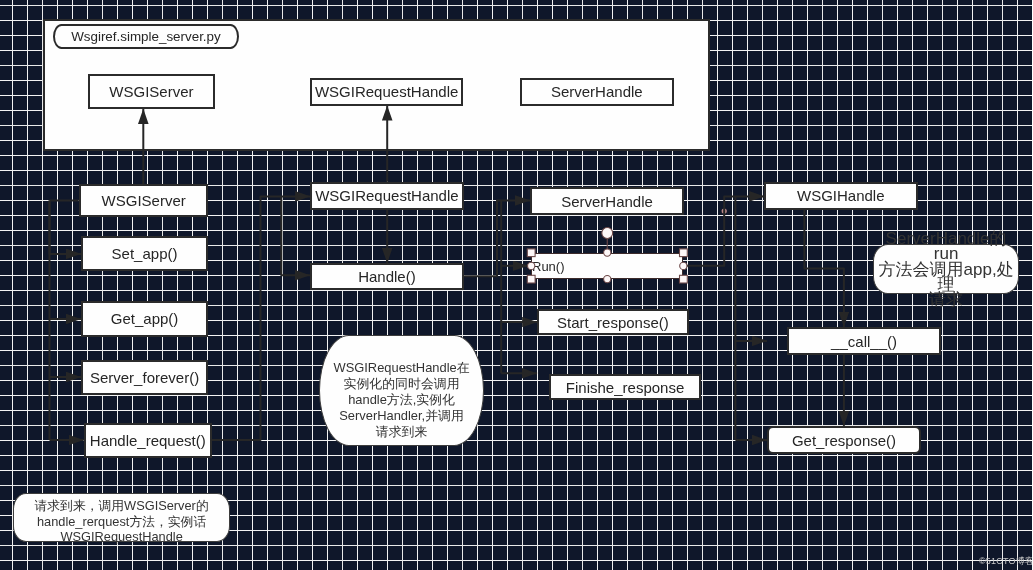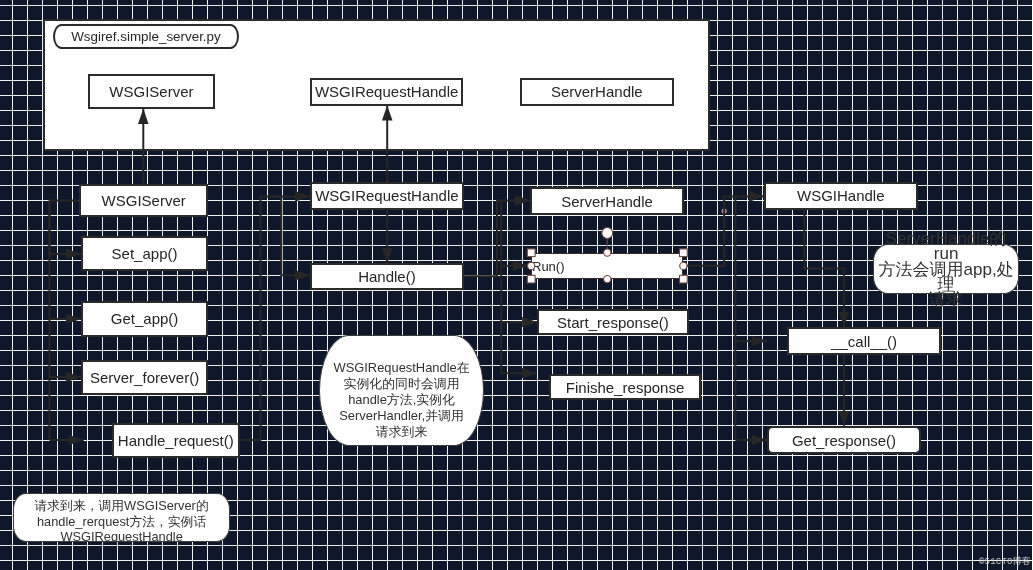--- a/index.html
+++ b/index.html
@@ -20,21 +20,21 @@
   svg.layer{position:absolute;left:0;top:0;width:1033px;height:570px;overflow:visible;}
   .node{position:absolute;box-sizing:border-box;background:#fefefe;border:2px solid #2b2b2b;
         display:flex;align-items:center;justify-content:center;color:#262626;font-size:15px;}
   .container{position:absolute;box-sizing:border-box;background:#fefefe;border:2px solid #2b2b2b;}
   .pill{position:absolute;box-sizing:border-box;background:#fefefe;border:2px solid #2b2b2b;
         border-radius:13px;display:flex;align-items:center;justify-content:center;
         color:#262626;font-size:13.4px;}
   .note{position:absolute;box-sizing:border-box;background:#fefefe;border:1.8px solid #3d3d3d;
         display:flex;align-items:center;justify-content:center;color:#333333;
         font-size:12.9px;line-height:16.4px;text-align:center;}
-  .watermark{position:absolute;color:#c9c9c9;font-size:9px;letter-spacing:.2px;white-space:nowrap;font-family:Liberation Mono, monospace;}
+  .watermark{position:absolute;color:#c9c9c9;font-size:9px;letter-spacing:.2px;white-space:nowrap;}
   .sel-box{position:absolute;box-sizing:border-box;background:#fefefe;
            border:1.6px solid #3c2a2a;
            display:flex;align-items:center;justify-content:flex-start;color:#262626;font-size:13px;}
 </style>
 </head>
 <body>
 
 <div id="canvas">
   <div id="grid"></div>
 
@@ -96,21 +96,21 @@
     </div>
   <div class="node" style="left:81.2px;top:236.3px;width:127.1px;height:35.3px;">
     <span>Set_app()</span>
     </div>
   <div class="node" style="left:81.1px;top:301.2px;width:127.2px;height:35.5px;">
     <span>Get_app()</span>
     </div>
   <div class="node" style="left:81.2px;top:359.5px;width:127.1px;height:34.9px;align-items:center;">
     <span>Server_forever()</span>
     </div>
-  <div class="node" style="left:83.7px;top:422.5px;width:127.5px;height:35px;margin-left:28px;">
+  <div class="node" style="left:83.7px;top:422.5px;width:127.5px;height:35px;">
     <span>Handle_request()</span>
     </div>
 
   <div class="node" style="left:310.3px;top:181.8px;width:153.8px;height:27.9px;">
     <span>WSGIRequestHandle</span>
     </div>
   <div class="node" style="left:310.2px;top:263.1px;width:153.9px;height:27.4px;">
     <span>Handle()</span>
     </div>
 

